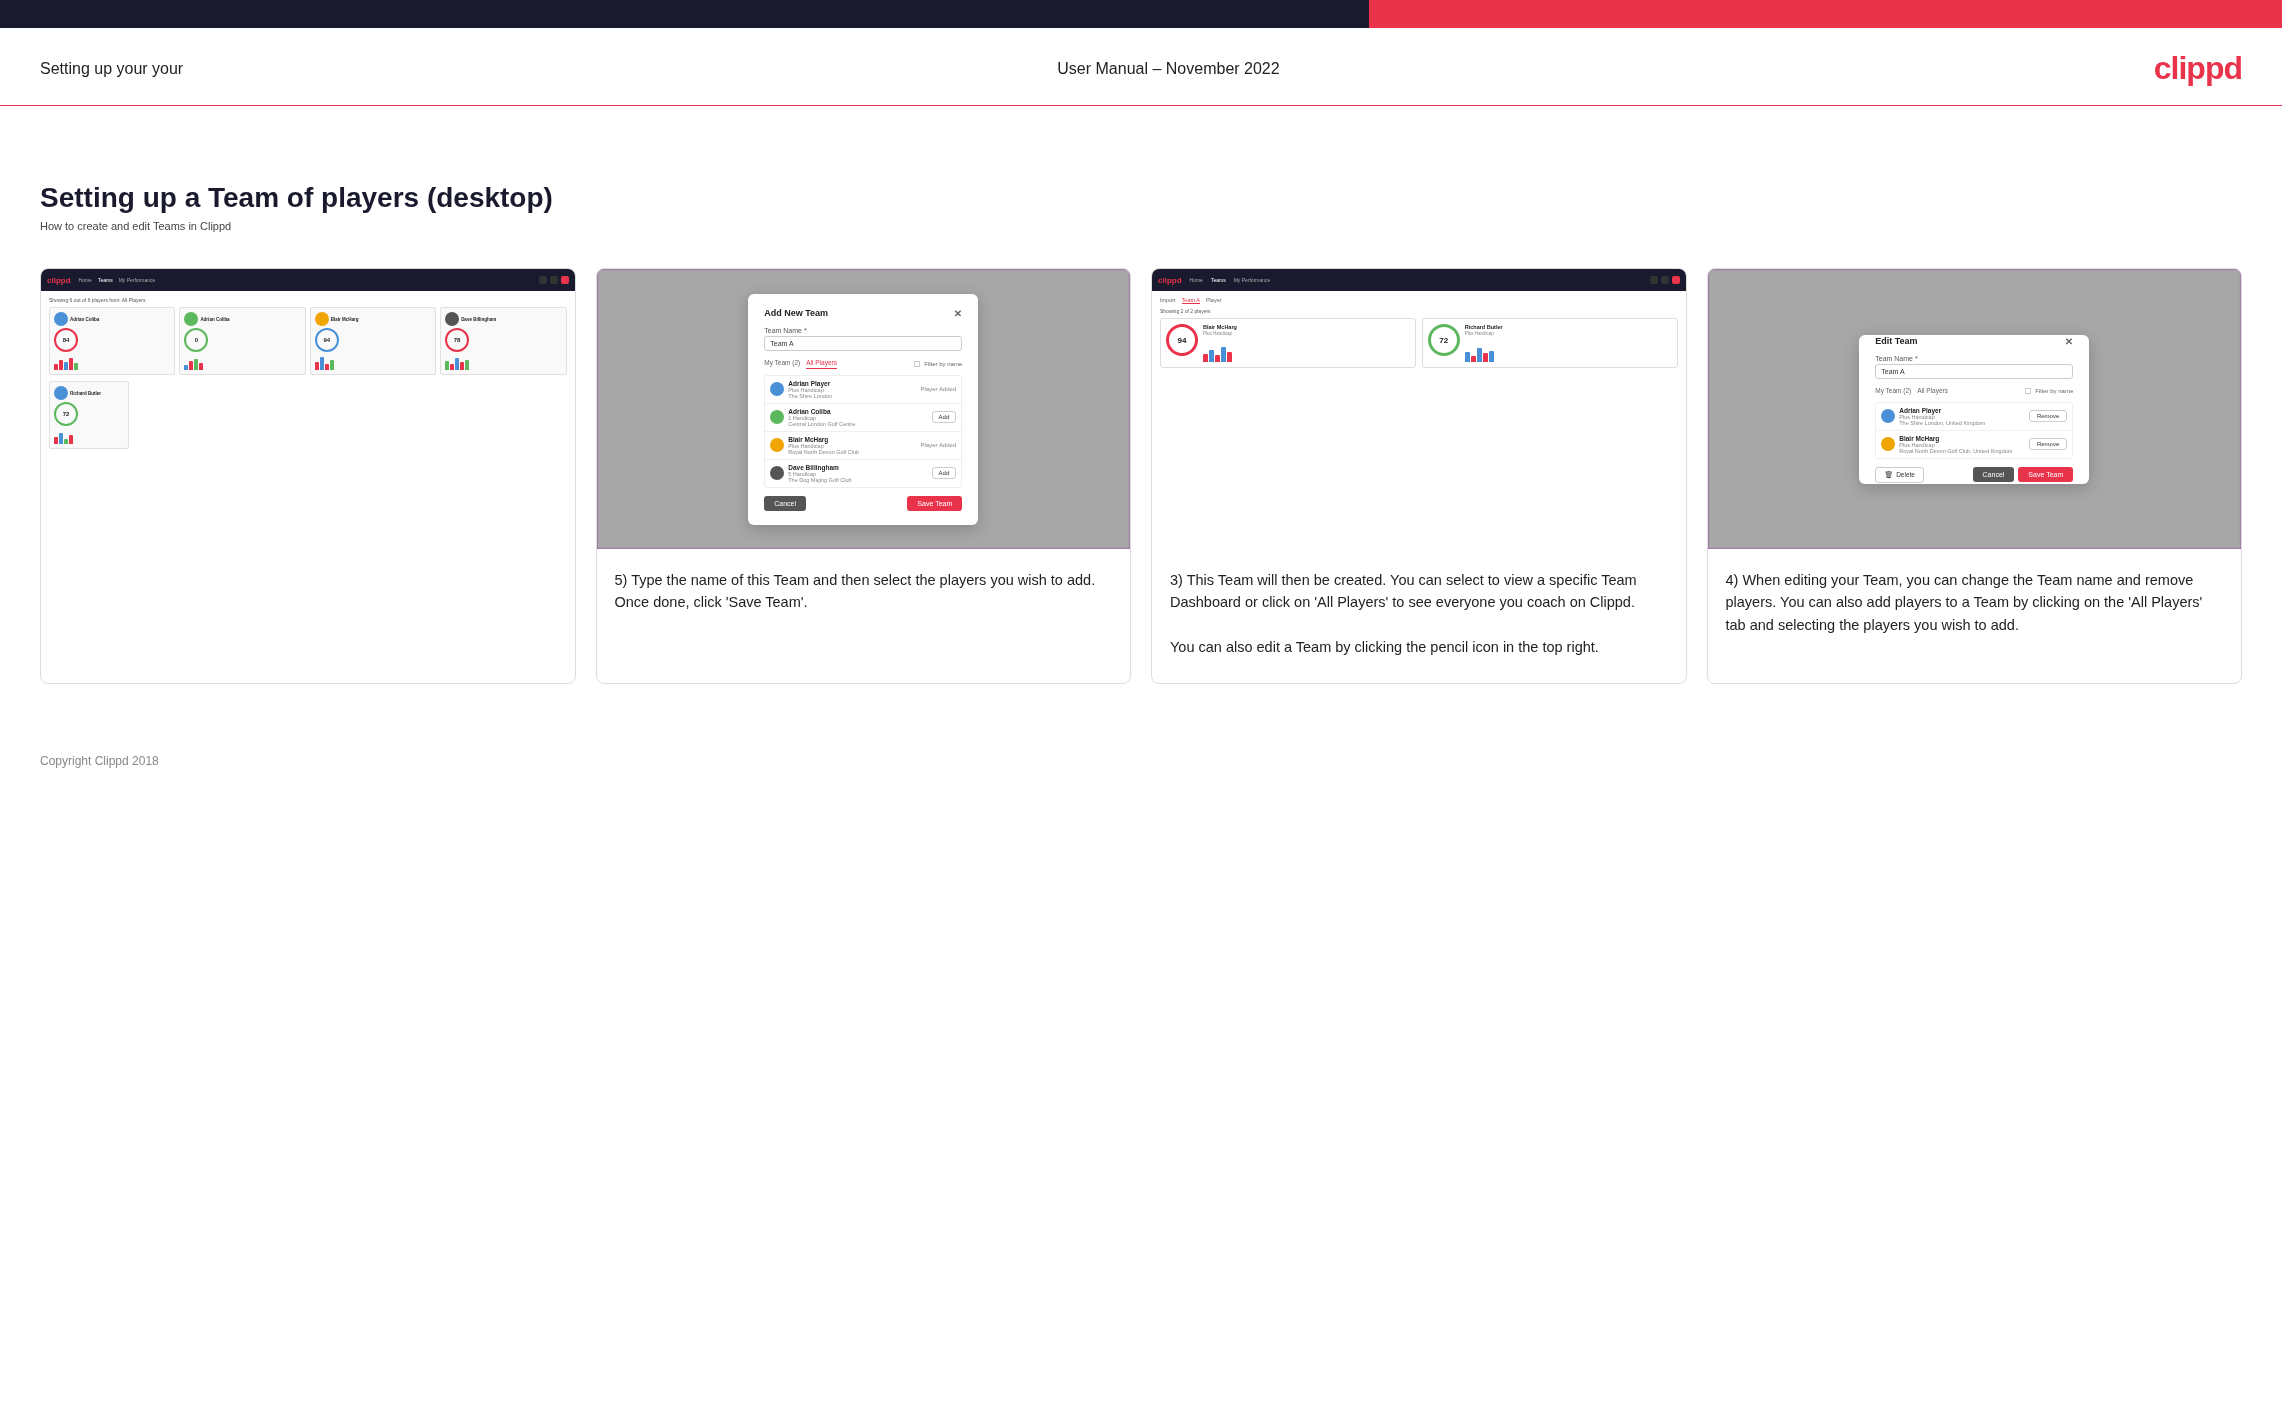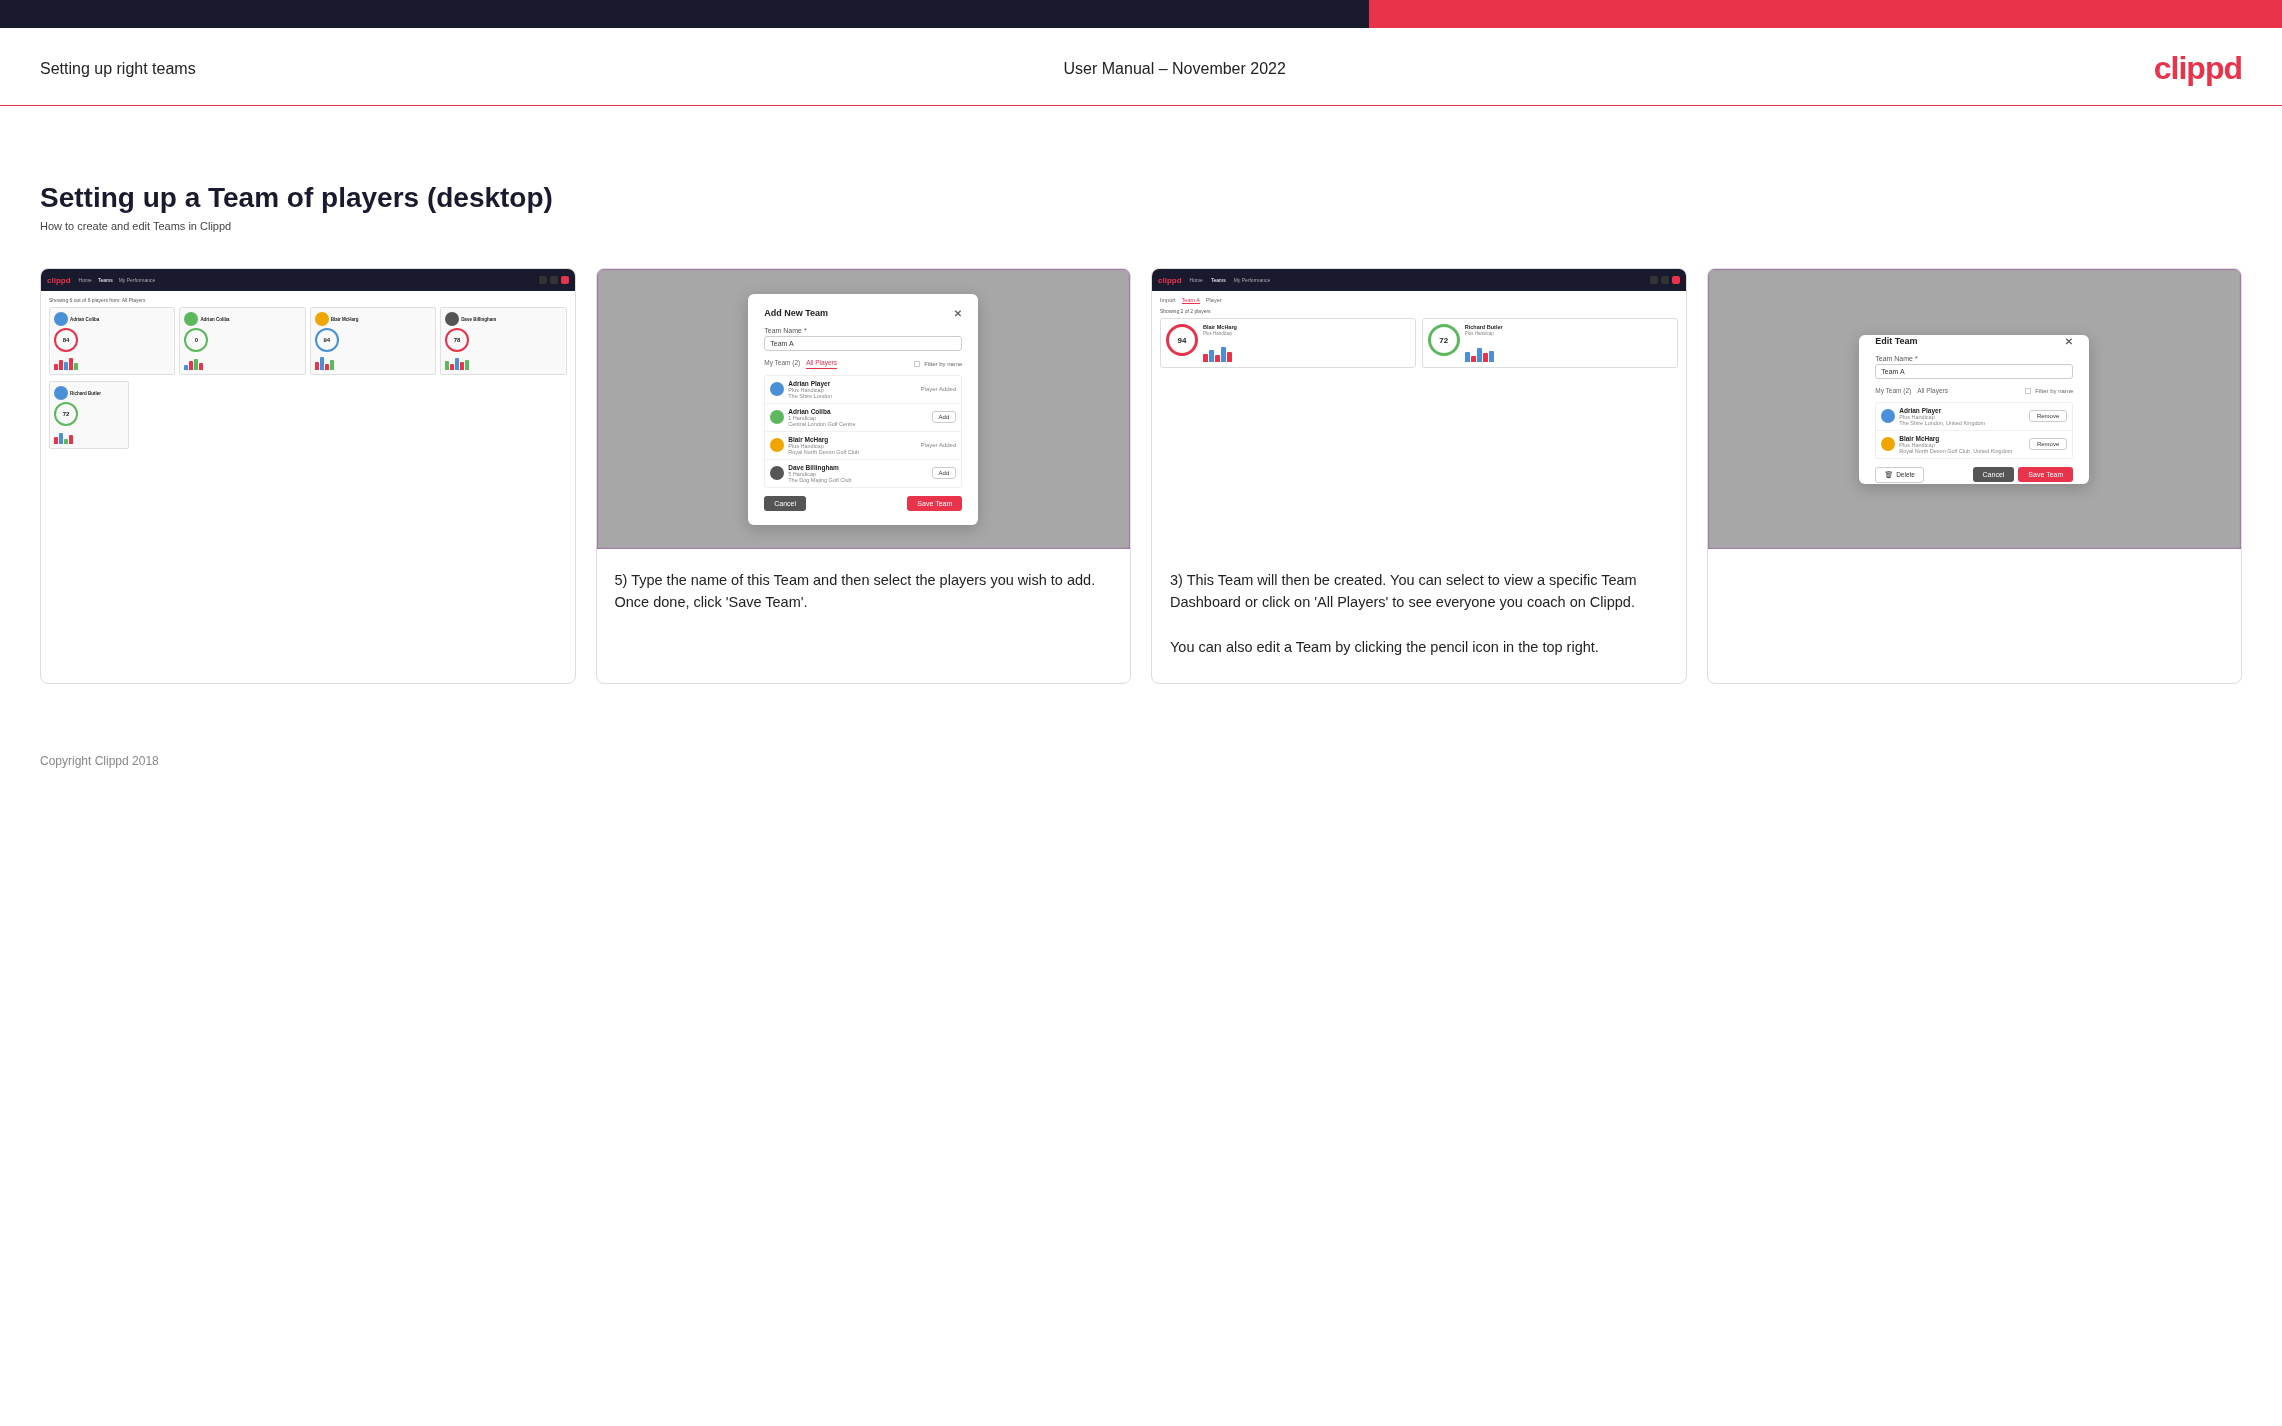--- a/index.html
+++ b/index.html
@@ -406,21 +406,21 @@
       font-size: 12px;
       color: #888;
     }
   </style>
 </head>
 <body>
 
 <div class="top-bar"></div>
 
 <div class="header">
-  <span>Setting up right teams</span>
+  <span>Setting up your your</span>
   <span>User Manual – November 2022</span>
   <span class="logo">clippd</span>
 </div>
 
 <div class="main-content">
   <div class="page-title">Setting up a Team of players (desktop)</div>
   <div class="page-subtitle">How to create and edit Teams in Clippd</div>
 
   <div class="cards-row">
 
@@ -706,20 +706,21 @@
                 </button>
                 <div style="display:flex;gap:4px;">
                   <button class="mock-cancel-btn">Cancel</button>
                   <button class="mock-save-btn">Save Team</button>
                 </div>
               </div>
             </div>
           </div>
         </div>
       </div>
+      <div class="card-text">4) When editing your Team, you can change the Team name and remove players. You can also add players to a Team by clicking on the 'All Players' tab and selecting the players you wish to add.</div>
     </div>
 
   </div>
 </div>
 
 <div class="footer">
   <span>Copyright Clippd 2018</span>
 </div>
 
 </body></html>

